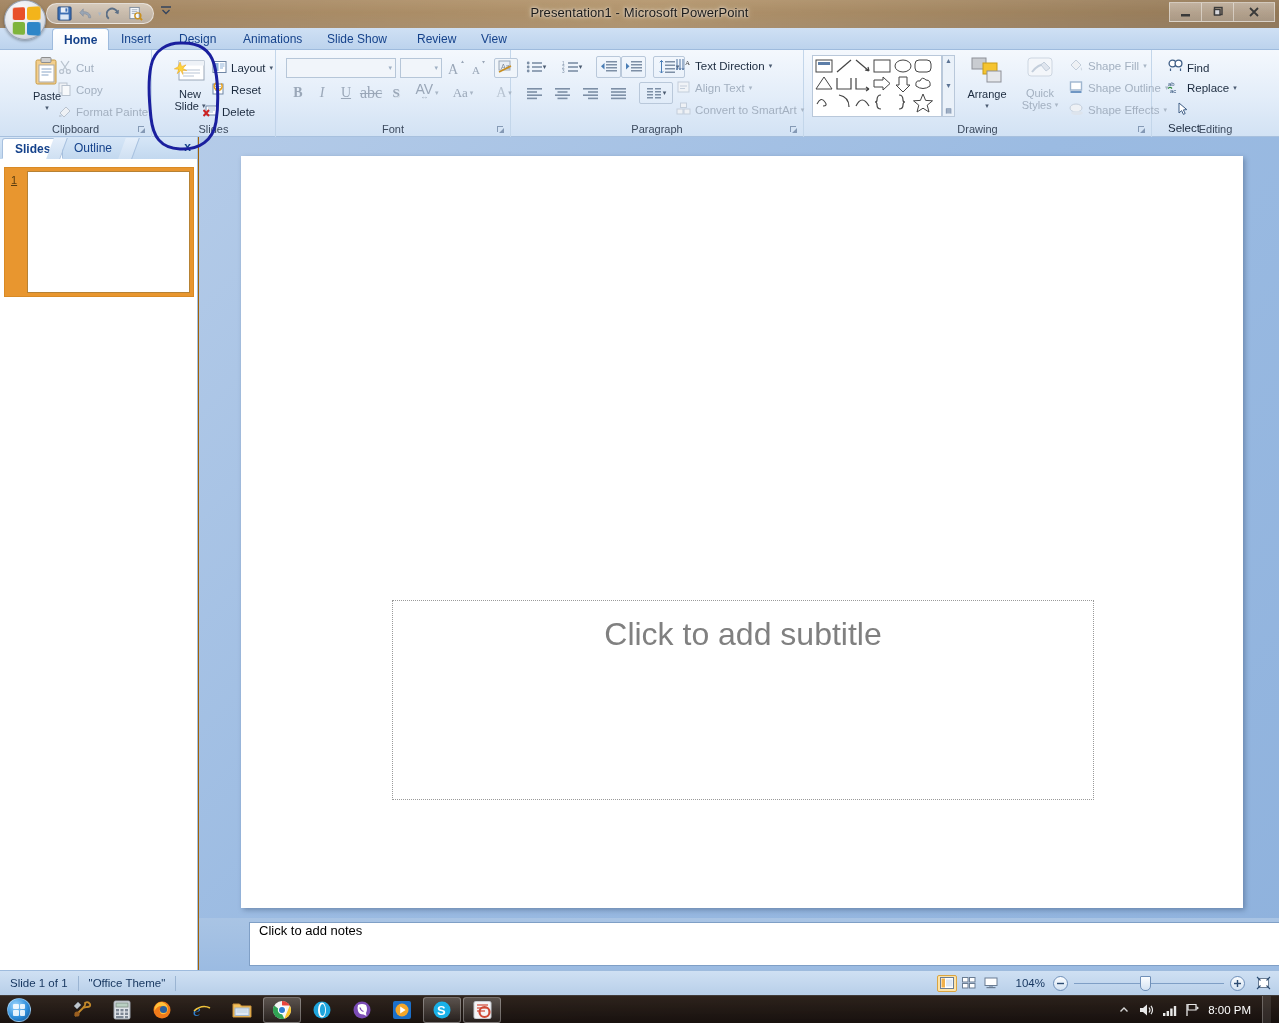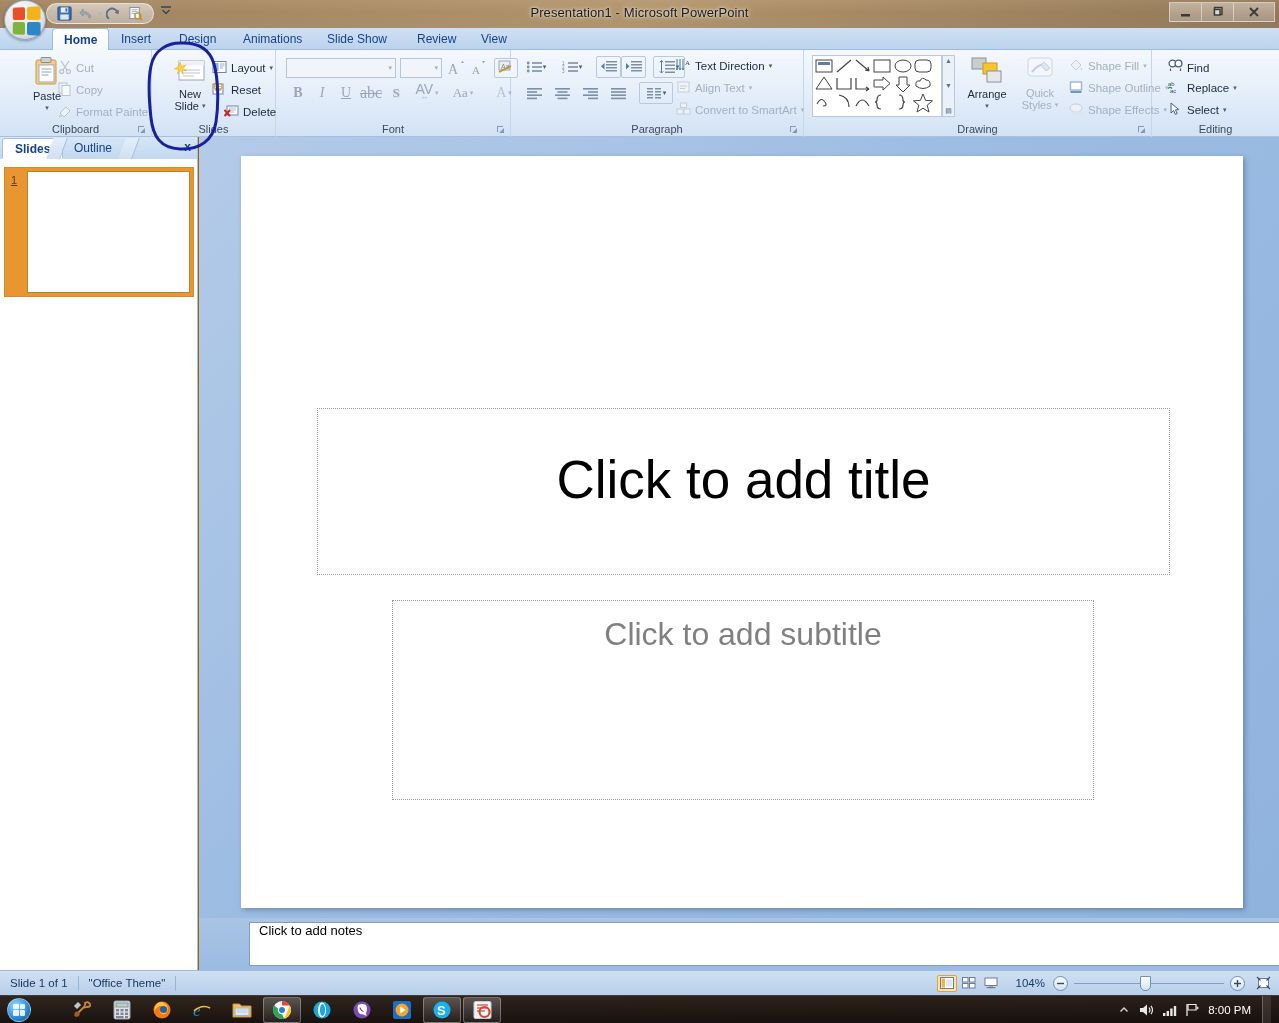--- a/index.html
+++ b/index.html
@@ -443,21 +443,21 @@
         <span class="ico">
           <svg width="15" height="14" viewBox="0 0 15 14">
             <rect x="1" y="2" width="10" height="10" fill="#fff" stroke="#6f86a5"></rect>
             <path d="M3 4.5h6M3 6.5h6M3 8.5h4" stroke="#a8bed6" stroke-width="1"></path>
             <path d="M9 1.5 A4 4 0 1 1 5 0.5" fill="none" stroke="#e8a21c" stroke-width="1.5"></path>
           </svg>
         </span>
         <span>Reset</span>
       </div>
 
-      <div class="sm-btn" style="left:72px; top:54px;text-align:center;">
+      <div class="sm-btn" style="left:51px; top:54px;text-align:center;">
         <span class="ico">
           <svg width="15" height="14" viewBox="0 0 15 14">
             <rect x="3" y="2" width="11" height="9" fill="#fff" stroke="#6f86a5"></rect>
             <path d="M5 4h7M5 6h7M5 8h5" stroke="#a8bed6" stroke-width="1"></path>
             <path d="M0.5 6 L6 12 M6 6 L0.5 12" stroke="#cc2222" stroke-width="2"></path>
           </svg>
         </span>
         <span>Delete</span>
       </div>
 
@@ -784,21 +784,21 @@
         <span class="ico">
           <svg width="15" height="14" viewBox="0 0 15 14">
             <text x="0" y="6" font-size="6" fill="#2f4f78" font-family="Liberation Sans, sans-serif">ab</text>
             <text x="2" y="13" font-size="6" fill="#2f4f78" font-family="Liberation Sans, sans-serif">ac</text>
             <path d="M0 8.5 Q2 6.5 4 8.5" stroke="#2e8b3a" stroke-width="1.2" fill="none"></path>
           </svg>
         </span>
         <span>Replace</span>
         <span class="caret">▾</span>
       </div>
-      <div class="sm-btn" style="left:16px; top:52px;">
+      <div class="sm-btn" style="left:16px; top:52px;flex-direction:column;">
         <span class="ico">
           <svg width="15" height="14" viewBox="0 0 15 14">
             <path d="M3 1 L3 11 L5.6 8.6 L7.4 12.4 L9.2 11.5 L7.4 7.9 L10.8 7.6 Z" fill="#fff" stroke="#3f5e86" stroke-width="1"></path>
           </svg>
         </span>
         <span>Select</span>
         <span class="caret">▾</span>
       </div>
       <div class="group-label">Editing</div>
     </div>
@@ -815,23 +815,20 @@
     <div id="thumb-area">
       <div id="thumb-strip">
         <div id="thumb-num">1</div>
         <div id="thumb-slide"></div>
       </div>
     </div>
   </div>
 
   <div id="editor">
     <div id="slide">
-      <div class="ph" id="ph-title">
-        <span>Click to add title</span>
-      </div>
       <div class="ph" id="ph-sub">
         <span>Click to add subtitle</span>
       </div>
     </div>
   </div>
 
   <div id="notes-wrap">
     <div id="notes">
       <span>Click to add notes</span>
     </div>

